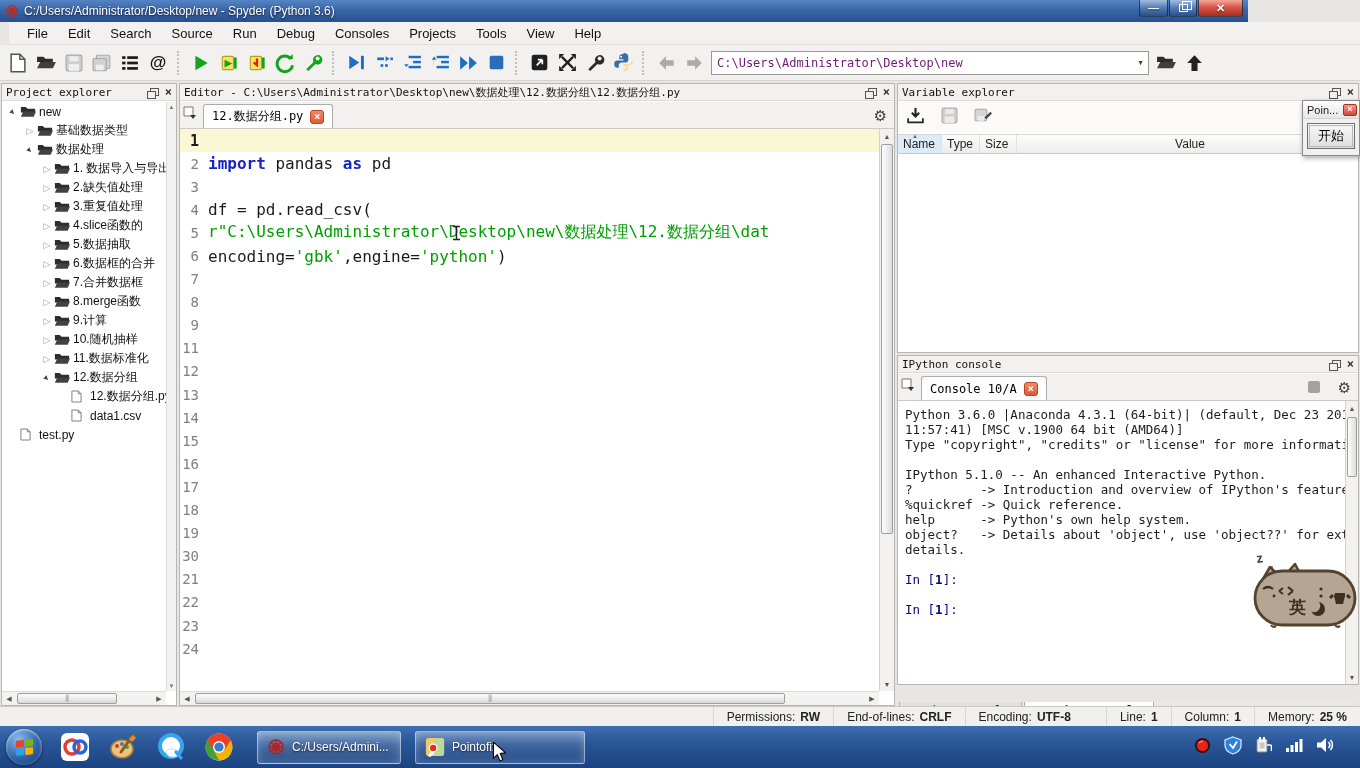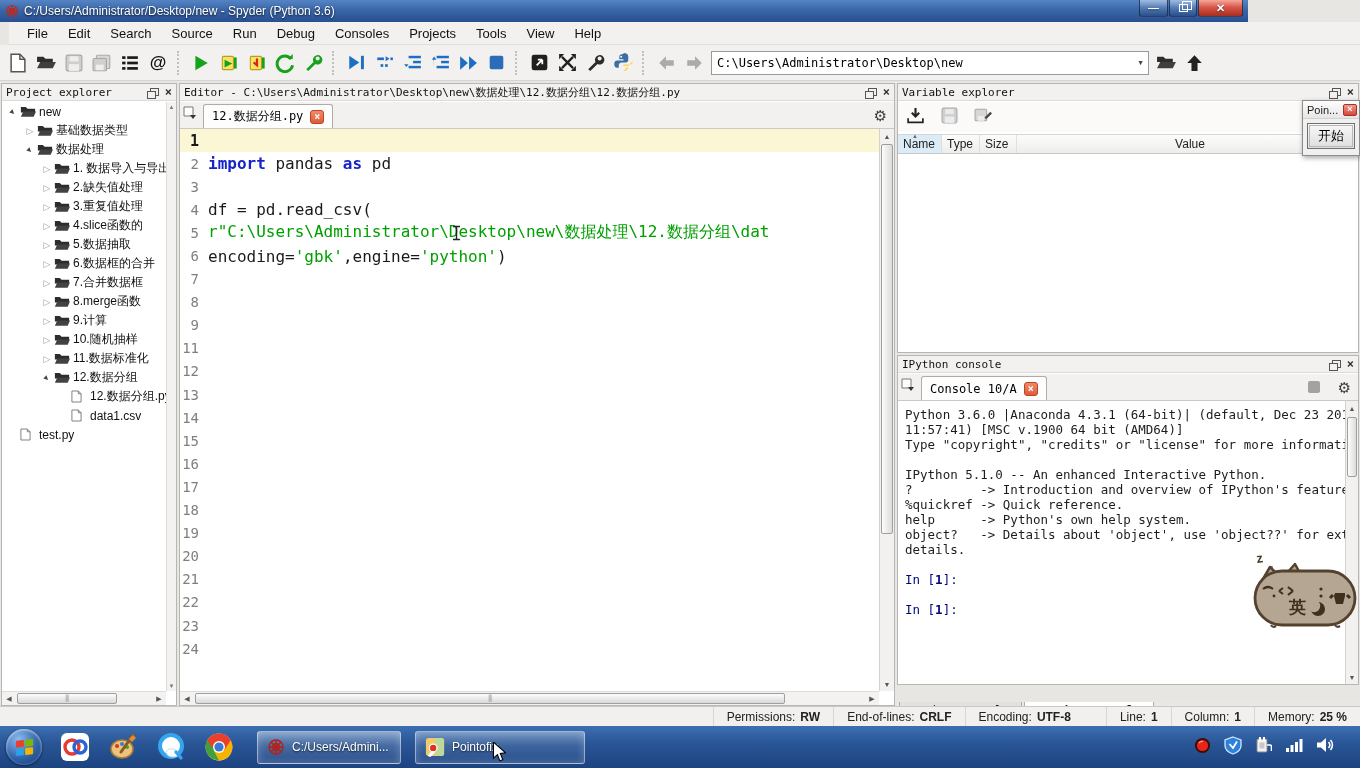--- a/index.html
+++ b/index.html
@@ -28,21 +28,21 @@
 
   
   .toolbar { position:absolute; left:0; top:45px; width:1360px; height:36px; background:#f2f1ef;
     border-bottom:1px solid #d6d4d0; display:flex; align-items:center; padding:0 4px; }
   .tbtn { width:28px; height:28px; display:flex; align-items:center; justify-content:center; }
   .grip { width:5px; height:24px; border-left:2px dotted #c2c0bc; margin:0 5px; }
   .at-glyph{ font-size:17px; font-weight:bold; color:#111; }
   .gear-glyph{ font-size:15px; color:#3d3d3d; line-height:1; }
   .addr { display:flex; align-items:center; width:438px; height:24px; background:#fff; border:1px solid #999;
     font-family:"DejaVu Sans Mono",monospace; font-size:12px; padding-left:5px; margin:0 3px; }
-  .addr-text { flex:1; white-space:nowrap; overflow:hidden; color:#000000; }
+  .addr-text { flex:1; white-space:nowrap; overflow:hidden; color:#701a75; }
   .addr-drop { width:15px; height:100%; display:flex; align-items:center; justify-content:center; color:#444; font-size:7px; }
 
   
   .panel { position:absolute; background:#fff; border:1px solid #b8b6b2; }
   .p-head { height:17px; background:#f2f1ef; border-bottom:1px solid #dddbd7; display:flex; align-items:center;
     padding:0 4px; font-family:"DejaVu Sans Mono",monospace; font-size:11px; color:#111; white-space:nowrap; overflow:hidden; }
   .p-head .ptitle { flex:1; overflow:hidden; text-overflow:clip; white-space:nowrap; }
   .float-ic { position:relative; width:9px; height:8px; border:1px solid #555; margin:0 4px; flex:none; }
   .float-ic::before { content:''; position:absolute; left:-4px; top:2px; width:7px; height:6px; background:#f2f1ef; border:1px solid #555; }
   .close-ic { font-size:12px; color:#333; font-weight:bold; line-height:1; margin-left:2px; flex:none;}
@@ -609,21 +609,21 @@
         <div class="crow"><span class="ln">9</span><span class="ct"></span></div>
         <div class="crow"><span class="ln">11</span><span class="ct"></span></div>
         <div class="crow"><span class="ln">12</span><span class="ct"></span></div>
         <div class="crow"><span class="ln">13</span><span class="ct"></span></div>
         <div class="crow"><span class="ln">14</span><span class="ct"></span></div>
         <div class="crow"><span class="ln">15</span><span class="ct"></span></div>
         <div class="crow"><span class="ln">16</span><span class="ct"></span></div>
         <div class="crow"><span class="ln">17</span><span class="ct"></span></div>
         <div class="crow"><span class="ln">18</span><span class="ct"></span></div>
         <div class="crow"><span class="ln">19</span><span class="ct"></span></div>
-        <div class="crow"><span class="ln">20</span><span class="ct"></span></div>
+        <div class="crow"><span class="ln">30</span><span class="ct"></span></div>
         <div class="crow"><span class="ln">21</span><span class="ct"></span></div>
         <div class="crow"><span class="ln">22</span><span class="ct"></span></div>
         <div class="crow"><span class="ln">23</span><span class="ct"></span></div>
         <div class="crow"><span class="ln">24</span><span class="ct"></span></div>
       </div>
     <div class="e-vscroll">
       <span class="vs-arrow" style="top:0;">▲</span>
       <div class="vs-thumb" style="top:15px; height:390px;"></div>
       <span class="vs-arrow" style="bottom:0;">▼</span>
     </div>

